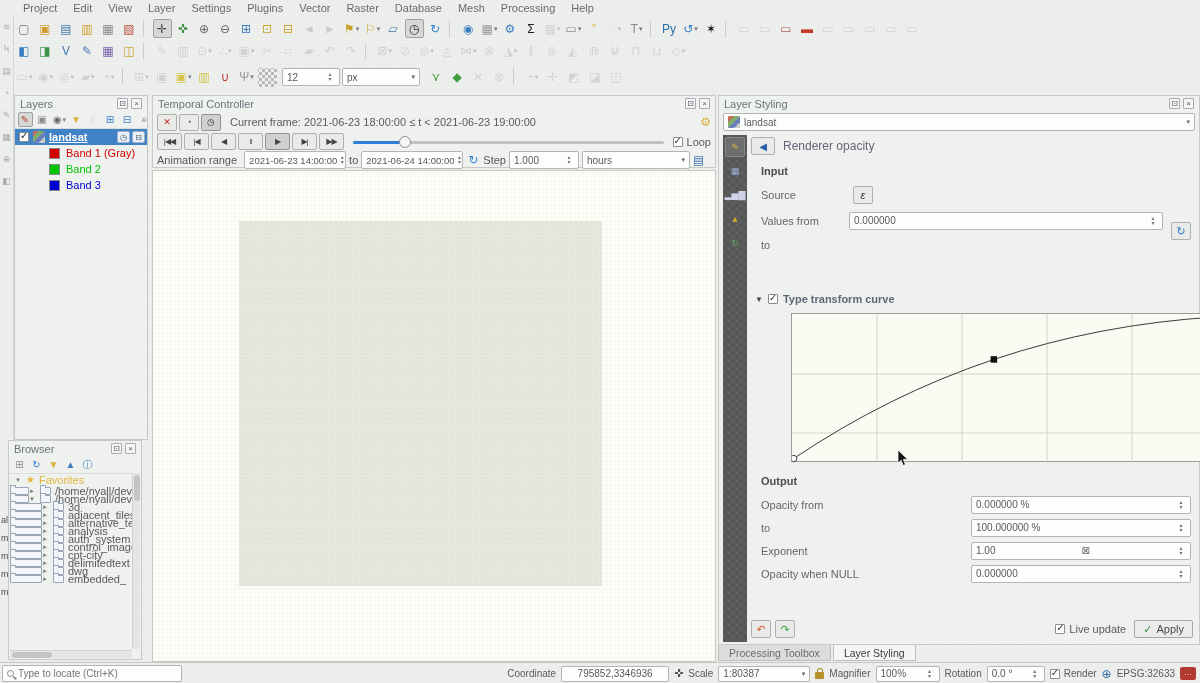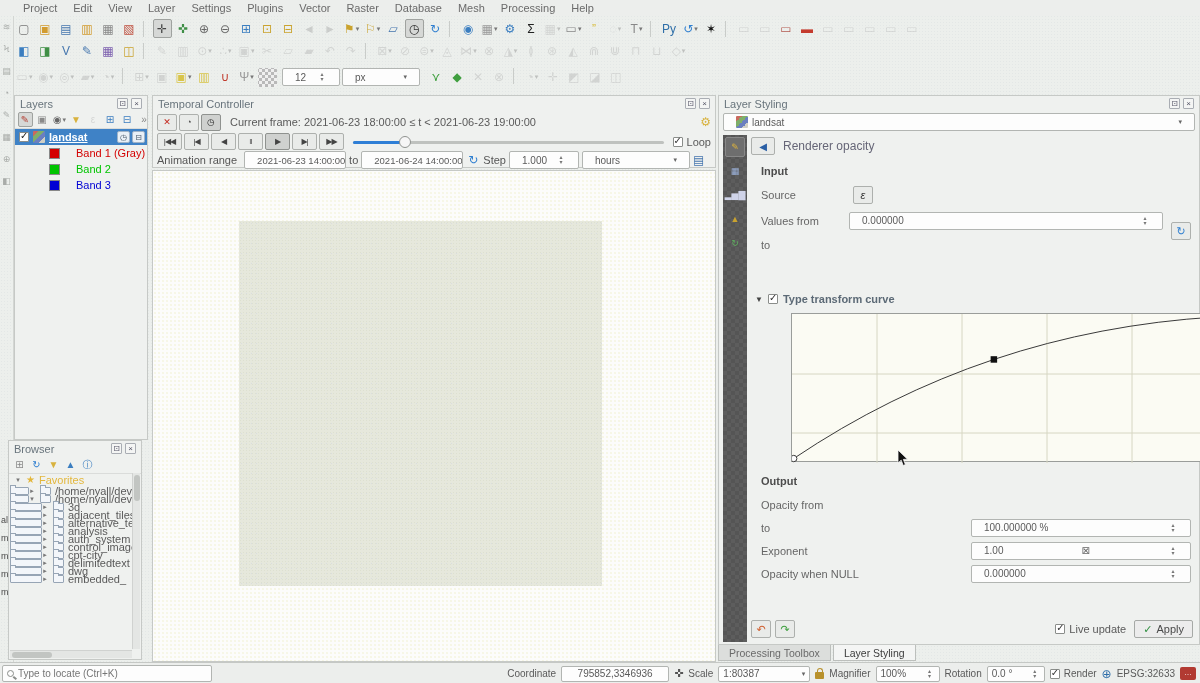--- a/index.html
+++ b/index.html
@@ -15,21 +15,21 @@
   
   .tbrow{position:absolute;left:14px;display:flex;align-items:center}
   .ticon{width:19px;height:19px;display:inline-flex;align-items:center;justify-content:center;font-size:12px;border:1px solid transparent;border-radius:2px;margin:0 1px;position:relative;flex:none}
   .ticon .tg{line-height:1}
   .ticon .tdd{font-size:7px;color:#777;margin-left:1px}
   .ticon.active{background:#d6d8d6;border-color:#9fa29f}
   .ticon.dis{opacity:.38}
   .vsep{width:6px;height:16px;border-left:1px solid #c9ccc9;margin:0 3px;flex:none}
   .checker{background-image:linear-gradient(45deg,#b9b9b9 25%,transparent 25%,transparent 75%,#b9b9b9 75%),linear-gradient(45deg,#b9b9b9 25%,transparent 25%,transparent 75%,#b9b9b9 75%);background-size:6px 6px;background-position:0 0,3px 3px;background-color:#efefef}
   .tb-spin{display:flex;align-items:center;margin-left:4px;gap:2px}
-  .fld{background:#fdfdfd;border:1px solid #b2b5b2;border-radius:2px;display:flex;align-items:center;padding:0 12px;font-size:10px;color:#5a5a5a;height:18px;white-space:nowrap;overflow:hidden}
+  .fld{background:#fdfdfd;border:1px solid #b2b5b2;border-radius:2px;display:flex;align-items:center;padding:0 4px;font-size:10px;color:#5a5a5a;height:18px;white-space:nowrap;overflow:hidden}
   .spin{width:10px;flex:none;display:flex;flex-direction:column;align-items:center;justify-content:center;margin-left:auto;color:#777;font-size:6px;line-height:5px}
   .spin::before{content:"▴"}.spin::after{content:"▾"}
   .dda{margin-left:auto;flex:none;font-size:7px;color:#666}
   .dda::after{content:"▾"}
 
   
   .leftedge{position:absolute;left:0;top:16px;width:14px;height:646px;border-right:1px solid #d3d6d3;display:flex;flex-direction:column;align-items:center;padding-top:6px;gap:10px}
   .leftedge .eg{font-size:9px;color:#a9aca9}
   .efrag{position:absolute;left:1px;font-size:9px;color:#4a4a4a}
 
@@ -43,21 +43,21 @@
   .ltb{display:flex;align-items:center;padding:1px 2px;border-bottom:1px solid #dadcda}
   .ltb .ticon{width:15px;height:15px;font-size:10px}
   .lrow{display:flex;align-items:center;height:16px;padding-left:4px;gap:4px}
   .lrow.sel{background:#3f82c6;color:#fff}
   .lrow.sel .lname{font-weight:bold;text-decoration:underline}
   .cbx{width:10px;height:10px;background:#fff;border:1px solid #8a8d8a;border-radius:1px;position:relative;flex:none}
   .cbx.on::after{content:"✓";position:absolute;left:0px;top:-3px;font-size:10px;color:#333}
   .lrow.sel .cbx.on::after{color:#222}
   .rastericon{width:12px;height:12px;border-radius:1px;flex:none;background:linear-gradient(135deg,#c96a5e 25%,#7fae6a 25% 50%,#6a7fc0 50% 75%,#cfcfc6 75%)}
   .lind{width:13px;height:12px;border:1px solid #9fb3c8;background:#e9f0f7;color:#456;font-size:8px;line-height:11px;text-align:center;border-radius:2px;flex:none}
-  .band{display:flex;align-items:center;height:16px;padding-left:34px;gap:16px;color:#5a5a5a}
+  .band{display:flex;align-items:center;height:16px;padding-left:34px;gap:6px;color:#5a5a5a}
   .sw{width:11px;height:11px;border:1px solid #888;flex:none}
 
   
   .btree{position:absolute;left:1px;right:9px;top:32px;bottom:10px;overflow:hidden}
   .trow{display:flex;align-items:center;height:14px;gap:4px;white-space:nowrap;color:#5a5a5a}
   .exp{width:8px;font-size:7px;color:#777;text-align:center;flex:none}
   .bicon{font-size:10px;flex:none;line-height:1}
   .fold{width:11px;height:8px;border:1px solid #97a5b5;border-radius:1px;background:#f3f6fa;position:relative}
   .fold::before{content:"";position:absolute;top:-3px;left:-1px;width:4px;height:2px;border:1px solid #97a5b5;border-bottom:none;background:#f3f6fa}
   .vscroll{position:absolute;right:1px;top:32px;bottom:10px;width:8px;background:#e4e6e4;border-left:1px solid #d0d2d0}
@@ -100,21 +100,21 @@
   .carrow{font-size:8px;color:#444}
   .plot{position:absolute;left:42px;top:178px;width:425px;height:149px;border:1px solid #9a9d9a;background:#fbfbf3}
   .obtn{width:20px;height:18px;border:1px solid #adb0ad;background:#e9ebe9;border-radius:2px;display:inline-flex;align-items:center;justify-content:center;font-size:11px}
   .applybtn{display:inline-flex;align-items:center;gap:4px;height:18px;padding:0 8px;border:1px solid #a6a9a6;background:#ececec;border-radius:2px;color:#4a4a4a}
   .tabs{position:absolute;left:718px;top:645px;display:flex;gap:2px}
   .tab{height:16px;padding:0 10px;display:flex;align-items:center;background:#dcdedc;border:1px solid #bcbfbc;border-top:none;color:#6a6a6a;font-size:10.5px}
   .tab.active{background:#f4f5f4;color:#3c3c3c}
 
   
   .statusbar{position:absolute;left:0;top:662px;width:1200px;height:21px;background:#eceeec;border-top:1px solid #c5c8c5;display:flex;align-items:center;font-size:10px;color:#5a5a5a}
-  .locate{position:absolute;left:2px;top:2px;width:210px;height:17px;background:#fdfdfd;border:1px solid #b2b5b2;border-radius:2px;display:flex;align-items:center;padding:0 4px;gap:4px}
+  .locate{position:absolute;left:2px;top:2px;width:180px;height:17px;background:#fdfdfd;border:1px solid #b2b5b2;border-radius:2px;display:flex;align-items:center;padding:0 4px;gap:4px}
   .locate input{border:none;outline:none;background:transparent;font:10px "Liberation Sans","DejaVu Sans",sans-serif;color:#888;width:150px}
   .mag{width:7px;height:7px;border:1.5px solid #8a8d8a;border-radius:50%;position:relative;flex:none}
   .mag::after{content:"";position:absolute;left:5px;top:6px;width:4px;height:1.5px;background:#8a8d8a;transform:rotate(40deg)}
   .sbright{position:absolute;right:4px;top:2px;height:17px;display:flex;align-items:center;gap:5px}
   .sfld{background:#fdfdfd;border:1px solid #b2b5b2;border-radius:2px;height:16px;display:flex;align-items:center;padding:0 4px;color:#5a5a5a}
   .lock{width:9px;height:7px;background:#b8912c;border-radius:1px;position:relative;margin-top:3px}
   .lock::before{content:"";position:absolute;top:-4px;left:1.5px;width:4px;height:4px;border:1.5px solid #b8912c;border-bottom:none;border-radius:3px 3px 0 0}
   .msgicon{width:16px;height:13px;background:#b23a32;border-radius:2px;position:relative;color:#fff;font-size:8px;line-height:11px;text-align:center}
 
   .cursor{position:absolute;left:897px;top:449px;width:12px;height:18px;z-index:99;pointer-events:none}
@@ -904,20 +904,25 @@
           <circle class="h2" r="3.2" fill="#fdfdfd" stroke="#3a3a3a" cx="423.725" cy="2.98"></circle>
         </svg>
       </div>
 
       <div class="secttl" style="position:absolute;left:12px;top:340px">Output</div>
 
       <div>
 
       <div class="frow outrow" style="height: 19px; top: 360px;">
             <span class="flbl" style="width:210px">Opacity from</span>
+            <span class="fld" style="flex:1">
+              <span>0.000000 %</span>
+              <span style="margin-left:auto;color:#666;font-size:10px"></span>
+              <span class="spin"></span>
+            </span>
           </div>
           <div class="frow outrow" style="height: 19px; top: 383px;">
             <span class="flbl" style="width:210px">to</span>
             <span class="fld" style="flex:1">
               <span>100.000000 %</span>
               <span style="margin-left:auto;color:#666;font-size:10px"></span>
               <span class="spin"></span>
             </span>
           </div>
           <div class="frow outrow" style="height: 19px; top: 406px;">

